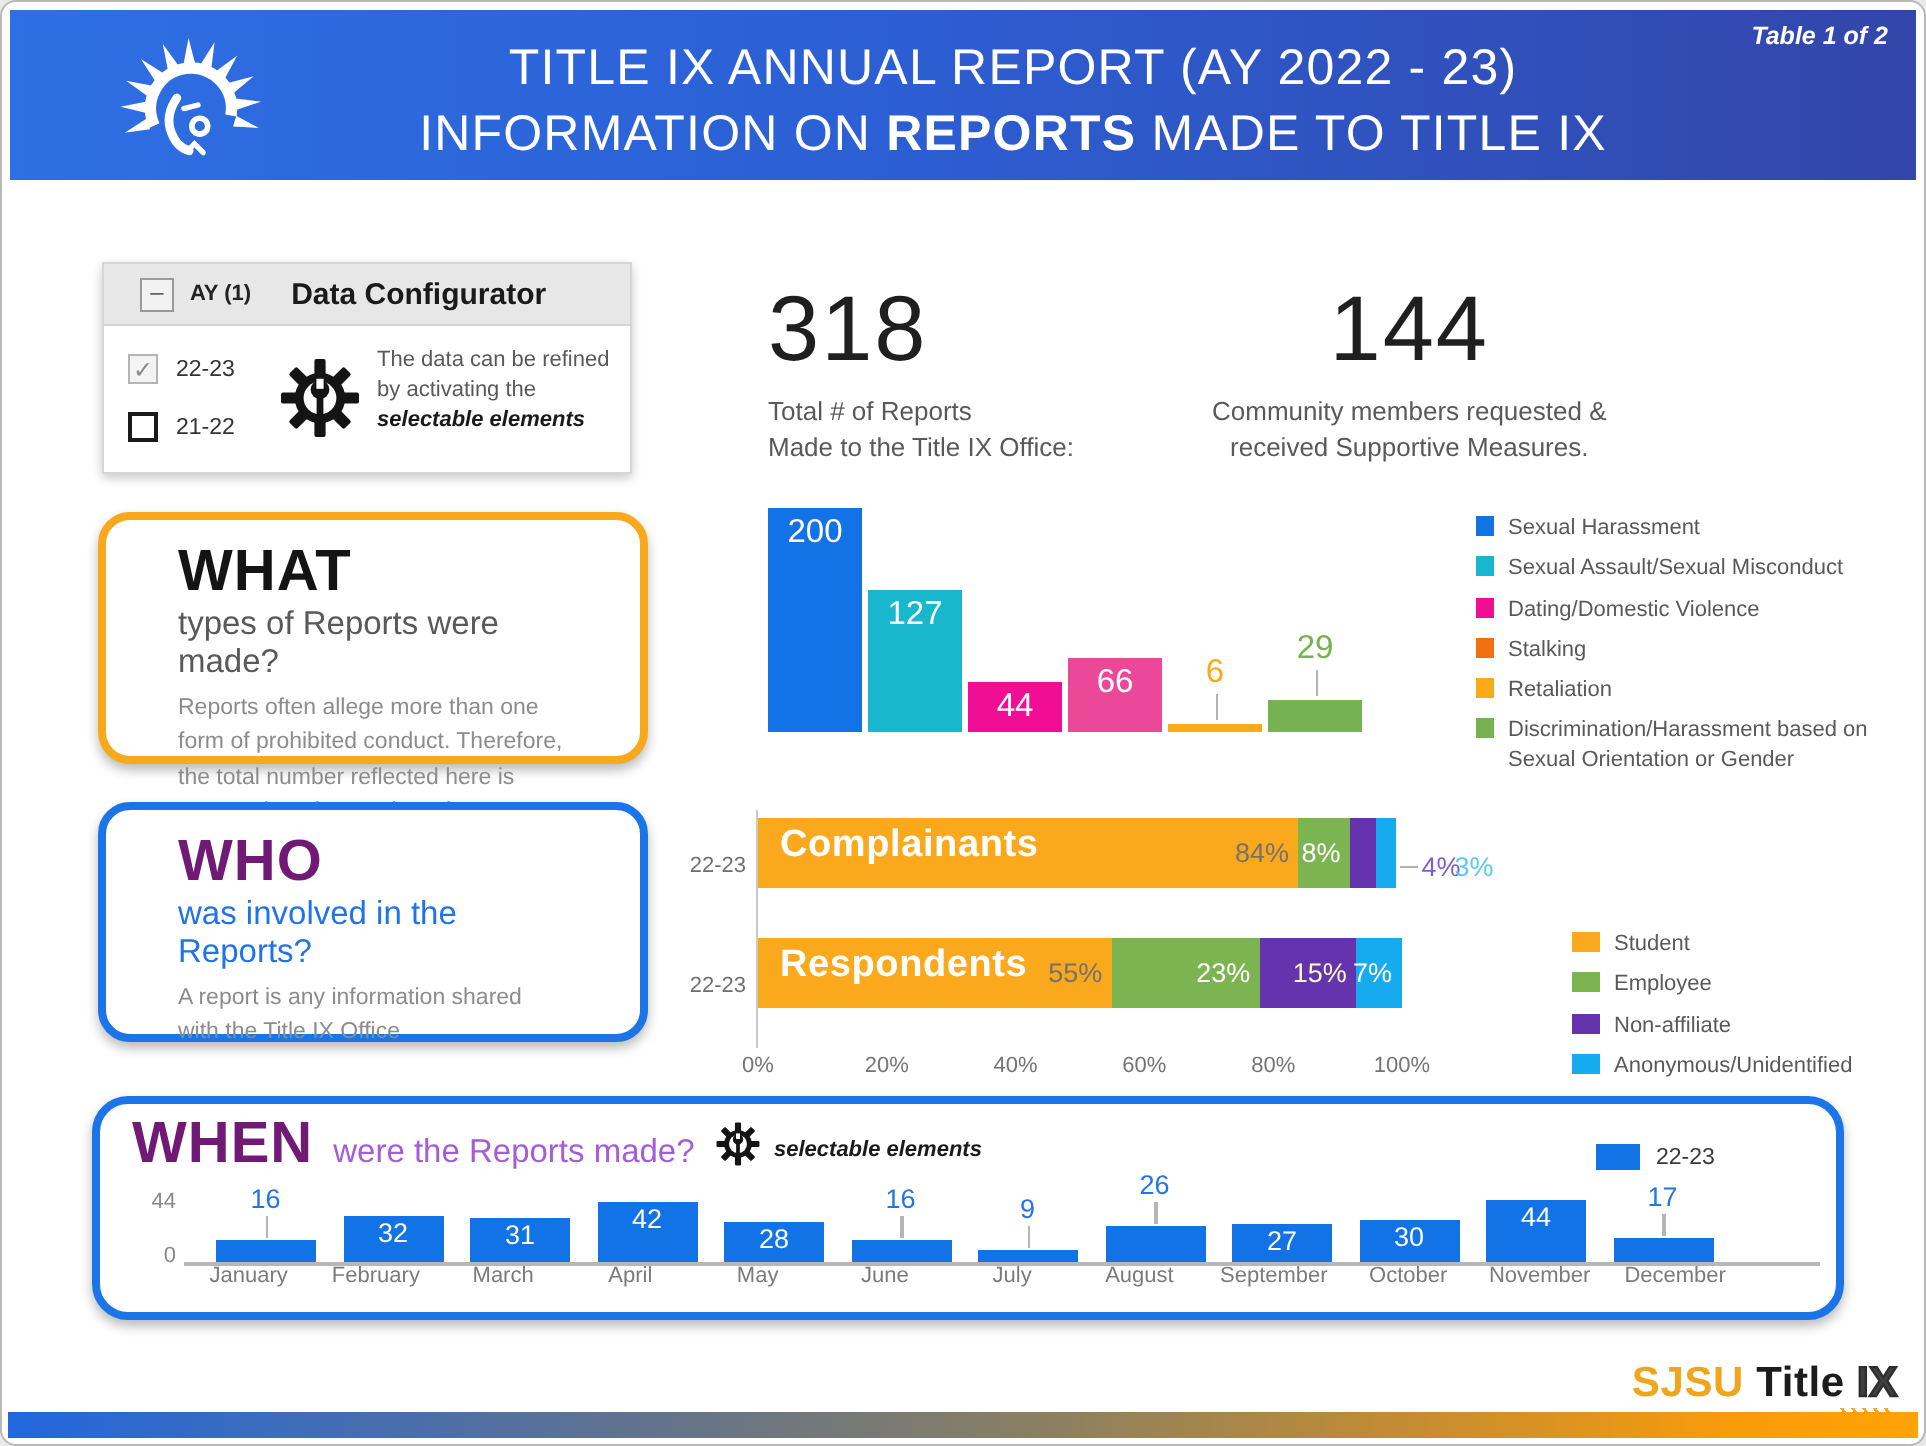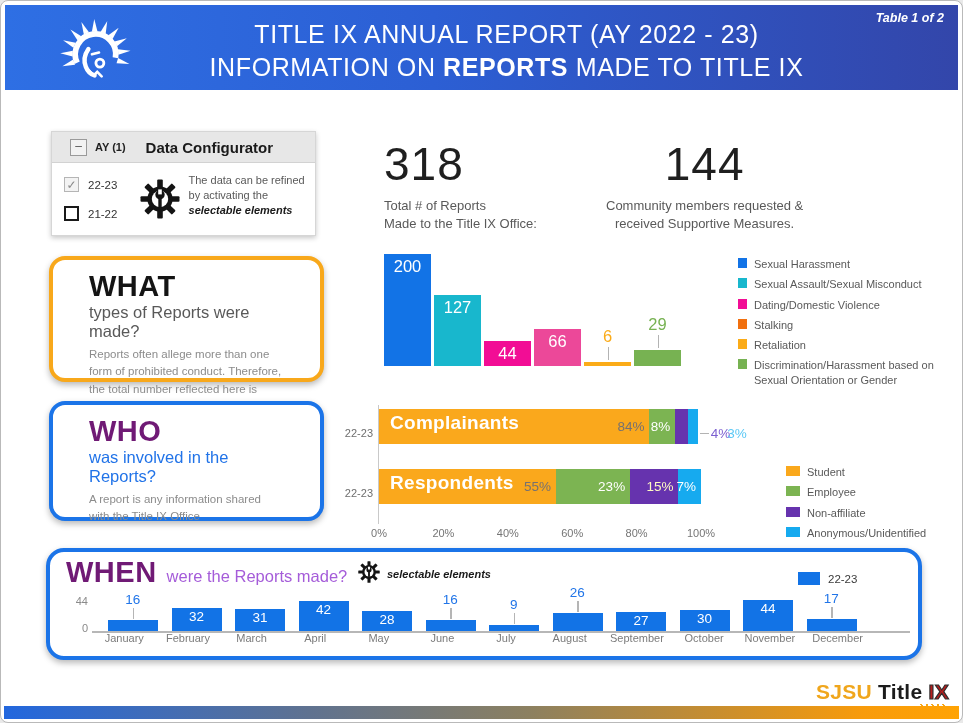--- a/index.html
+++ b/index.html
@@ -101,21 +101,21 @@
   .wn-in{color:#fff;font-size:13.5px;text-align:center;padding-top:1px;}
   .wn-above{position:absolute;left:0;right:0;text-align:center;font-size:13.5px;color:#2175E8;}
   .wn-conn{position:absolute;left:50%;width:1.5px;background:#b5b5b5;}
   .when-months{position:absolute;left:51px;top:80px;width:762px;display:flex;gap:17px;}
   .wn-month{width:63.5px;text-align:center;font-size:11px;color:#7b7b7b;}
 
   
   .brand{position:absolute;right:13px;bottom:18px;font-size:21px;letter-spacing:.3px;}
   .brand .sjsu{color:#F0A61C;font-weight:600;}
   .brand .t{color:#1c1c1c;font-weight:800;}
-  .brand .ix{color:#b91c1c;font-weight:800;-webkit-text-stroke:1.2px #2e2e2e;}
+  .brand .ix{color:#404040;font-weight:800;-webkit-text-stroke:1.2px #2e2e2e;}
   .brand-hatch{position:absolute;right:16px;bottom:10px;width:26px;height:8px;
       background:repeating-linear-gradient(55deg,#F5A81B 0 1.5px,transparent 1.5px 4.5px);}
   .bottom-bar{position:absolute;left:3px;right:3px;bottom:3px;height:13px;
       background:linear-gradient(90deg,#2267DE 0%,#5F7290 32%,#8C8060 55%,#C98E2E 75%,#F89B0B 90%,#FFA304 100%);}
 </style>
 </head>
 <body>
 
 <div class="page">
 

